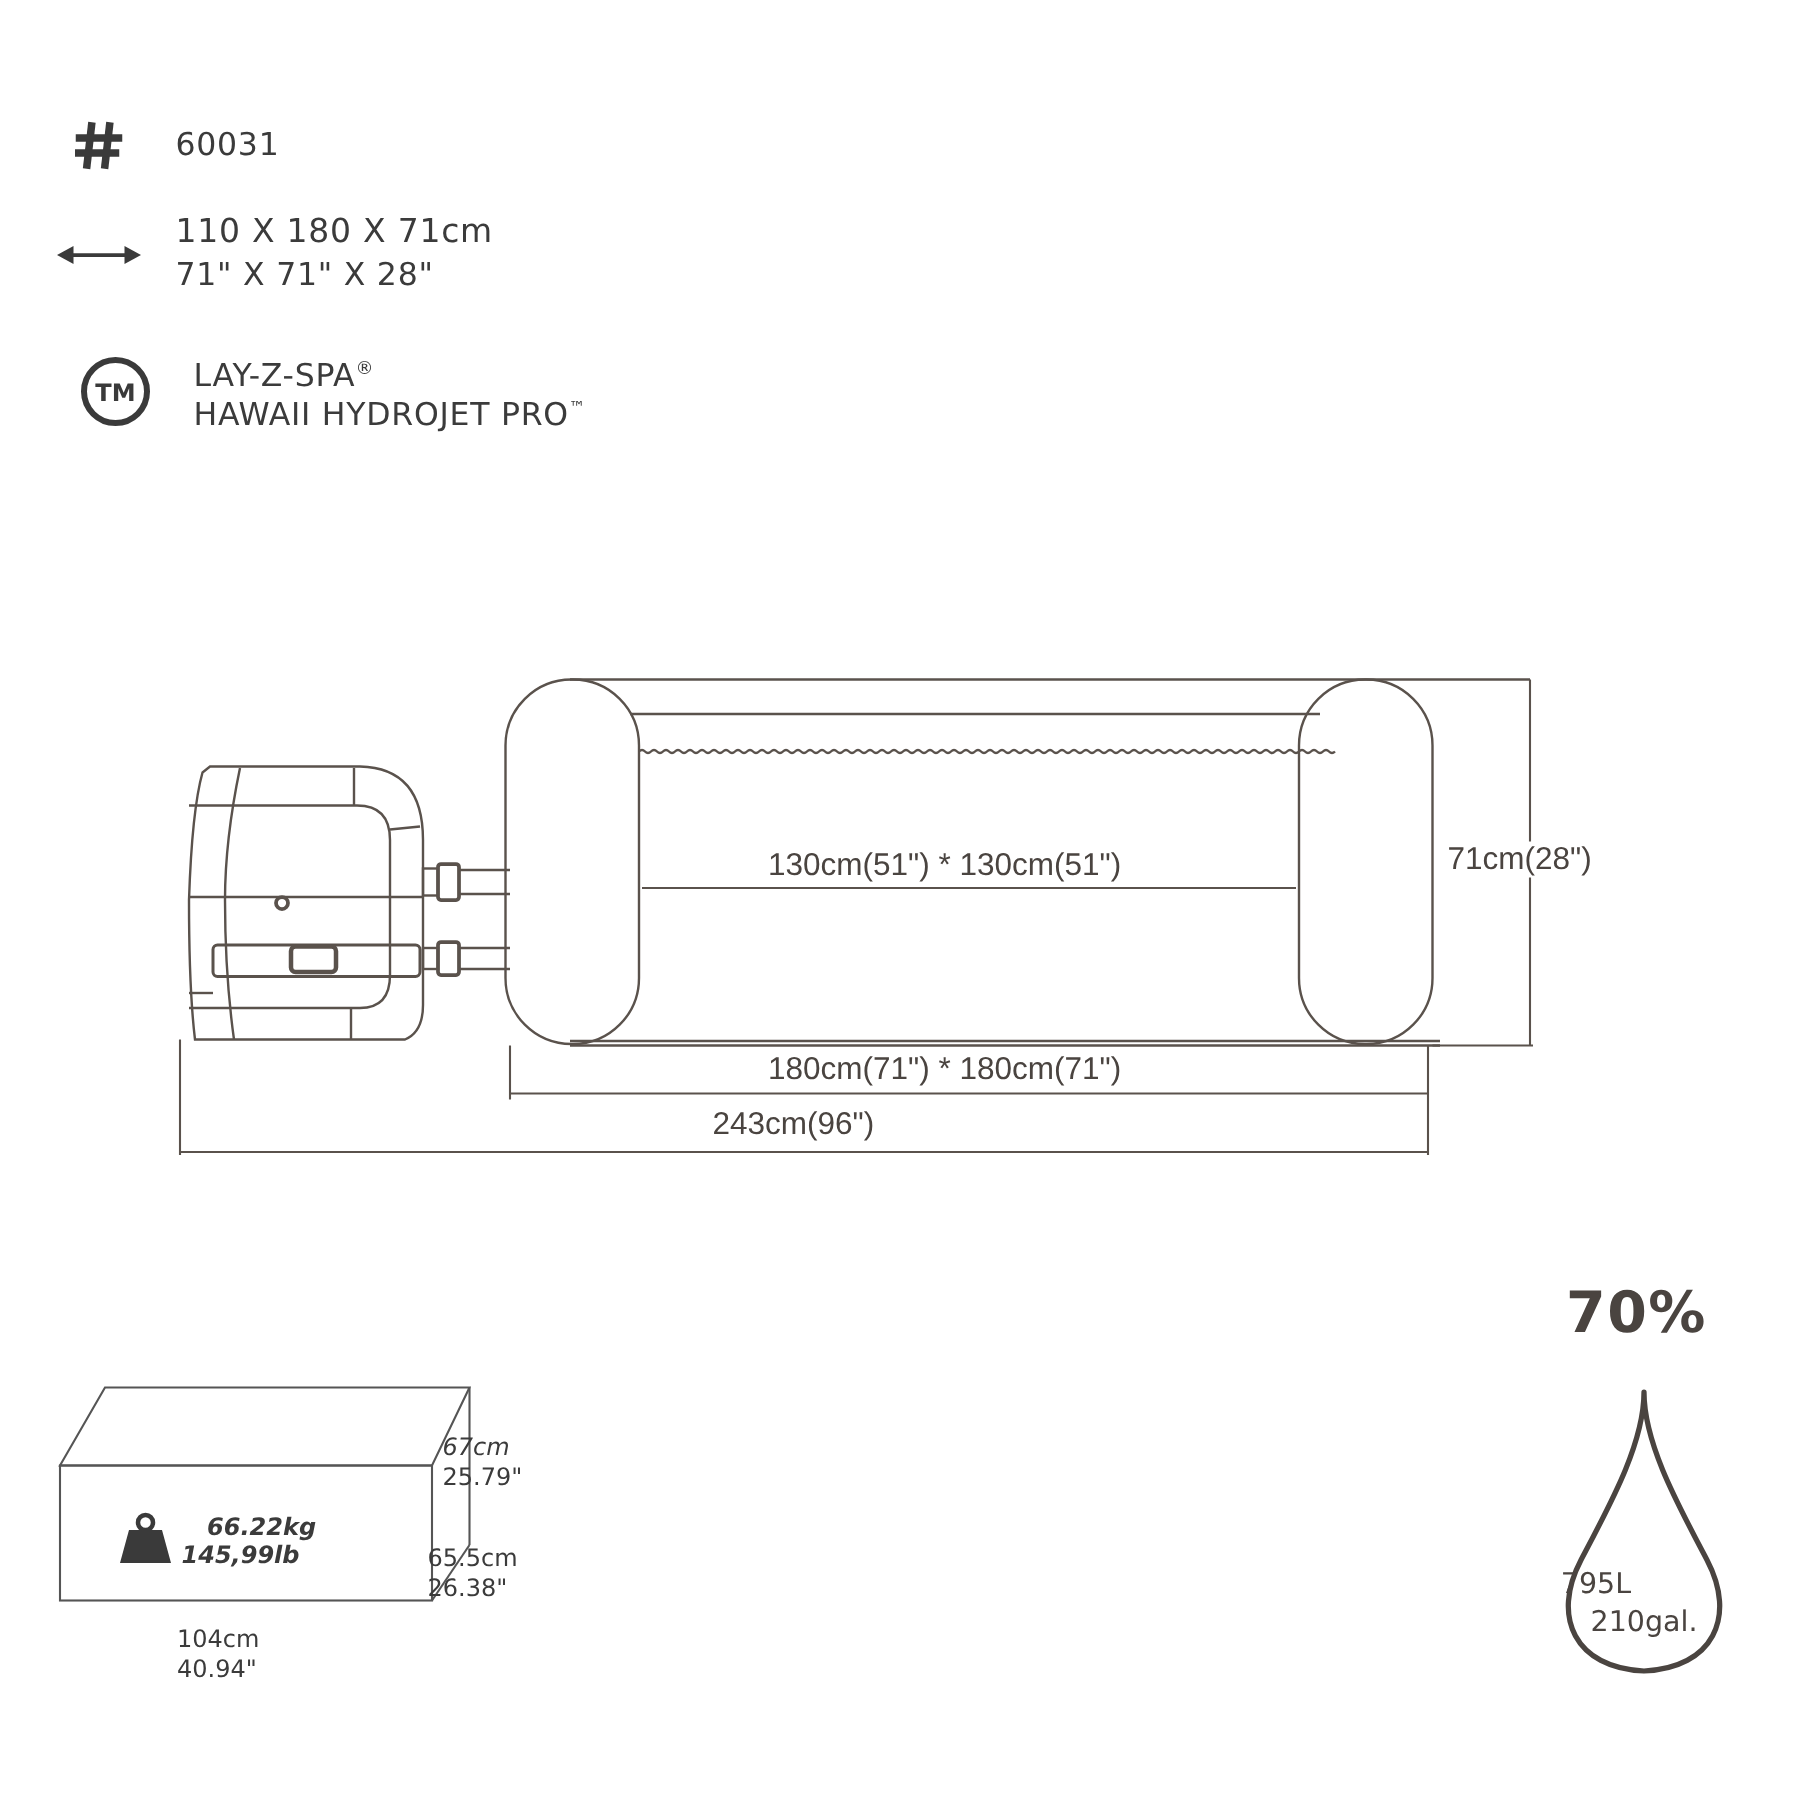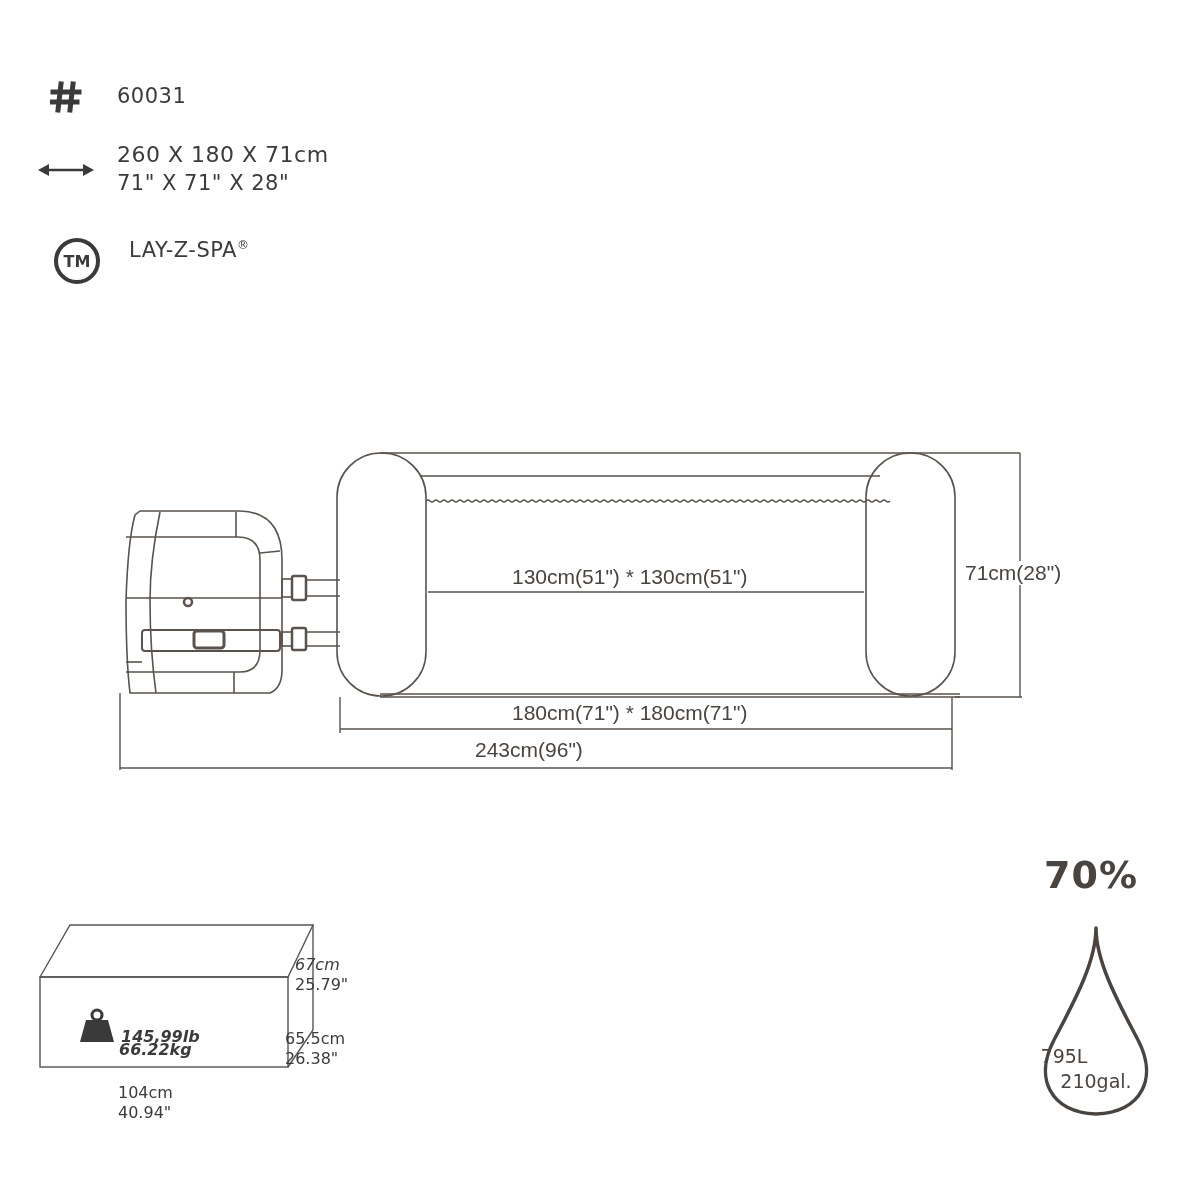--- a/index.html
+++ b/index.html
@@ -28,31 +28,34 @@
   </svg>
   <div class="abs spec-text" style="left:77px; top:5px;">60031</div>
 </div>
 
 <div class="abs" style="left:38px; top:142px; width:400px; height:60px;">
   <svg width="56" height="20" viewBox="0 0 56 20" style="left:0; top:18px;">
     <line x1="6" y1="10" x2="50" y2="10" stroke="#3a3a3a" stroke-width="2.5"></line>
     <polygon points="0,10 11,4 11,16" fill="#3a3a3a"></polygon>
     <polygon points="56,10 45,4 45,16" fill="#3a3a3a"></polygon>
   </svg>
-  <div class="abs spec-text" style="left:79px; top:0px; font-size:22px;">260 X 180 X 71cm</div>
+  <div class="abs spec-text" style="left:79px; top:0px; font-size:22px;">110 X 180 X 71cm</div>
   <div class="abs spec-text" style="left:79px; top:28px;">71" X 71" X 28"</div>
 </div>
 
 <div class="abs" style="left:52px; top:232px; width:420px; height:60px;">
   <svg width="50" height="50" viewBox="0 0 50 50" style="left:0; top:4px;">
     <circle cx="25" cy="25" r="21" fill="none" stroke="#3a3a3a" stroke-width="4"></circle>
     <text x="25" y="31" text-anchor="middle" font-family="DejaVu Sans, sans-serif" font-size="16" font-weight="bold" fill="#3a3a3a">TM</text>
   </svg>
   <div class="abs spec-text" style="left:77px; top:0px; white-space:nowrap;">
     <span>LAY-Z-SPA</span><sup style="font-size:12px;">®</sup>
+  </div>
+  <div class="abs spec-text" style="left:77px; top:27px; white-space:nowrap;">
+    <span>HAWAII HYDROJET PRO</span><sup style="font-size:11px;">™</sup>
   </div>
 </div>
 
 <svg width="1200" height="1200" viewBox="0 0 1200 1200" style="left:0; top:0;">
   <g fill="none" stroke="#5a524c" stroke-width="1.6">
 
     <g>
       <path d="M135,515 Q128,540 126,600 Q126,660 130,693 L270,693 Q282,688 282,670 L282,560 Q282,512 240,511 L140,511 Z"></path>
       <path d="M160,512 Q150,560 150,600 Q150,650 156,693"></path>
       <line x1="236" y1="512" x2="236" y2="537"></line>
@@ -110,21 +113,21 @@
     <polygon points="10,57 40,5 283,5 258,57"></polygon>
     <rect x="10" y="57" width="248" height="90"></rect>
     <line x1="283" y1="5" x2="283" y2="110"></line>
     <line x1="283" y1="110" x2="258" y2="147"></line>
   </g>
 </svg>
 <svg width="40" height="36" viewBox="0 0 40 36" style="left:78px; top:1008px;">
   <circle cx="19" cy="7" r="5" fill="none" stroke="#3a3a3a" stroke-width="3"></circle>
   <polygon points="8,12 30,12 36,34 2,34" fill="#3a3a3a"></polygon>
 </svg>
-<div class="abs weight-label" style="left:119px; top:1008px;margin-top:32px;">66.22kg</div>
+<div class="abs weight-label" style="left:138px; top:1008px;">66.22kg</div>
 <div class="abs weight-label" style="left:121px; top:1027px;">145,99lb</div>
 
 <div class="abs box-label" style="left:295px; top:955px;font-style:italic;">67cm</div>
 <div class="abs box-label" style="left:295px; top:975px;">25.79"</div>
 <div class="abs box-label" style="left:285px; top:1029px;">65.5cm</div>
 <div class="abs box-label" style="left:285px; top:1049px;">26.38"</div>
 <div class="abs box-label" style="left:118px; top:1083px;">104cm</div>
 <div class="abs box-label" style="left:118px; top:1103px;">40.94"</div>
 
 <div class="abs fill-pct" style="left:1044px; top:853px;">70%</div>

